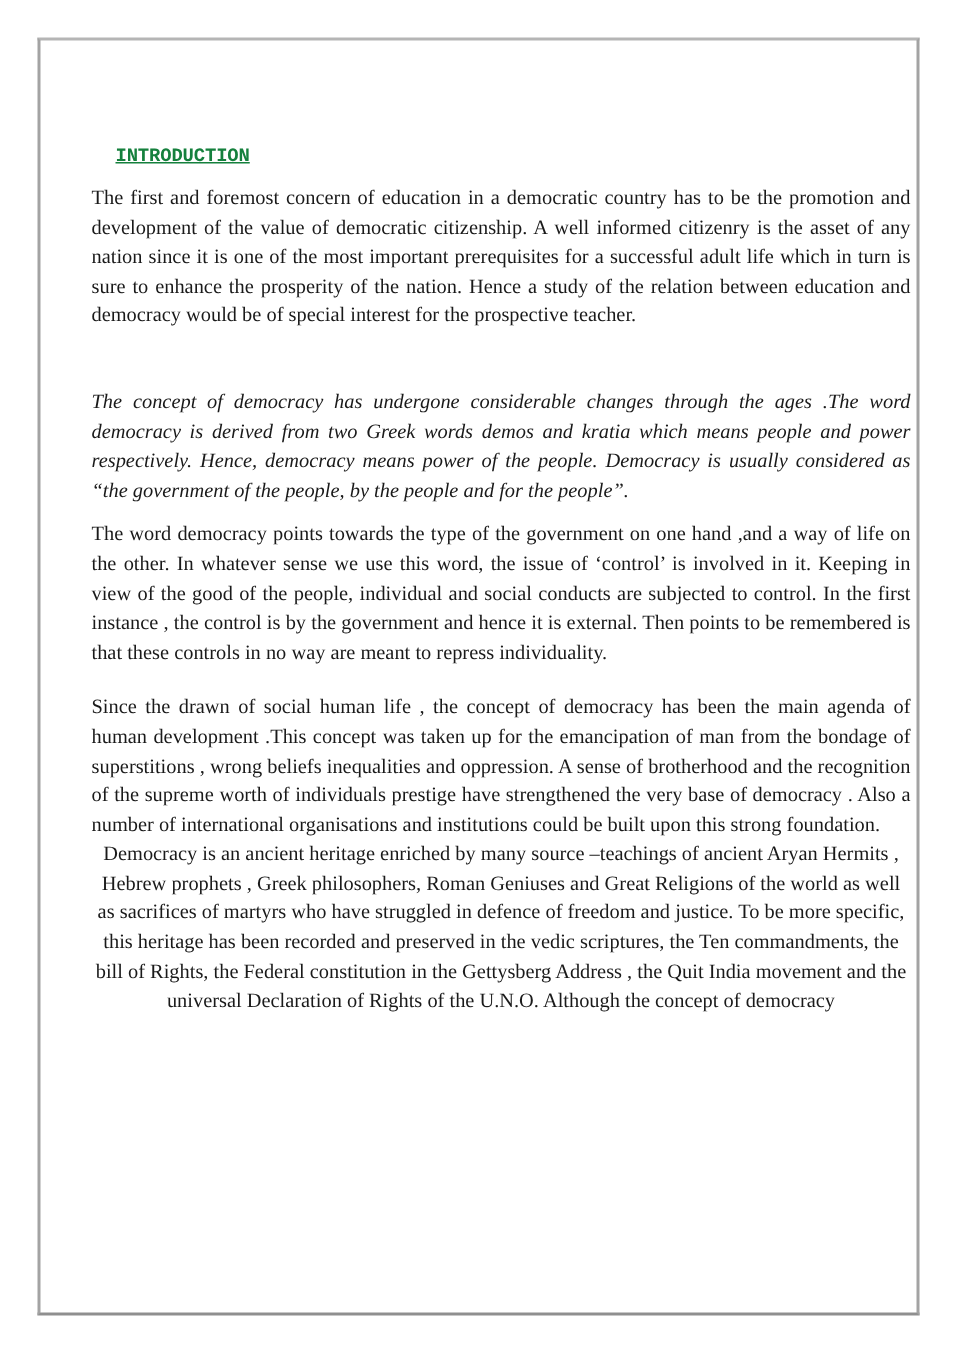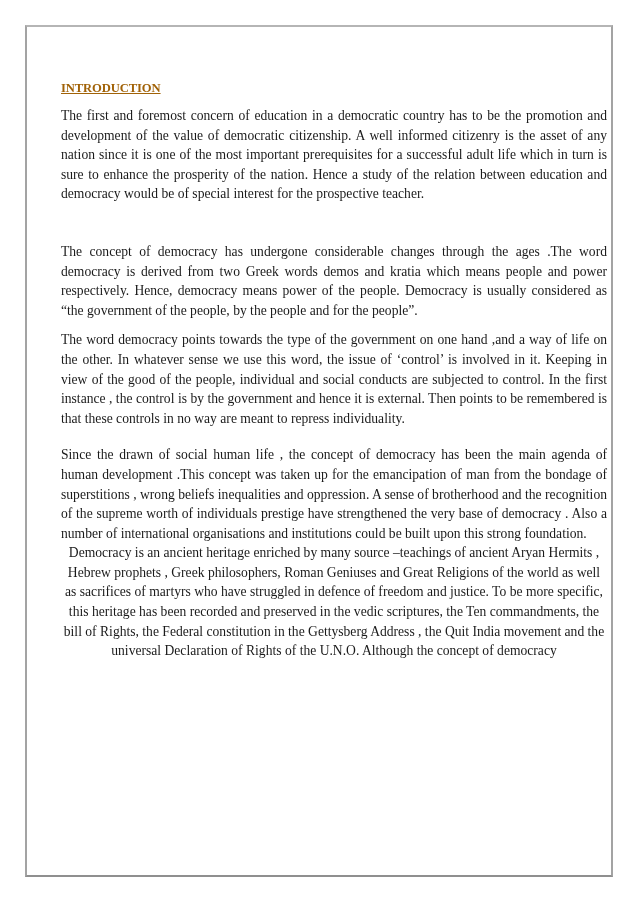--- a/index.html
+++ b/index.html
@@ -29,40 +29,40 @@
       position: absolute;
       left: 61px;
       top: 80px;
       width: 546px;
       font-family: "Liberation Serif", serif;
       color: #1a1a1a;
       font-size: 13.6px;
       line-height: 19.6px;
     }
     .heading {
-      font-family: Liberation Serif, serif;
+      font-family: Liberation Mono, monospace;
       font-weight: bold;
       font-size: 12.6px;
       text-decoration: underline;
       letter-spacing: -0.1px;
-      margin: 0;
+      margin: 16px;
       line-height: 16px;
-      color: #a16207;
+      color: #15803d;
     }
     .para {
       margin: 0;
       text-align: justify;
     }
     .para.left {
       text-align: center;
     }
     #intro-heading { margin-bottom: 10px; }
     #intro-para { margin-bottom: 38px; }
     #concept-heading { margin-bottom: 10px; }
-    #concept-p1 { margin-bottom: 10px; }
+    #concept-p1 { margin-bottom: 10px; font-style: italic; }
     #concept-p2 { margin-bottom: 17px; }
   </style>
 </head>
 <body>
 
 <div class="page-frame"></div>
 
 <div class="content">
   <h2 id="intro-heading" class="heading">INTRODUCTION</h2>
   <p id="intro-para" class="para">The first and foremost concern of education in a democratic country has to be the promotion and development of the value of democratic citizenship. A well informed citizenry is the asset of any nation since it is one of the most important prerequisites for a successful adult life which in turn is sure to enhance the prosperity of the nation. Hence a study of the relation between   education and democracy   would be of special interest for the prospective teacher.</p>

